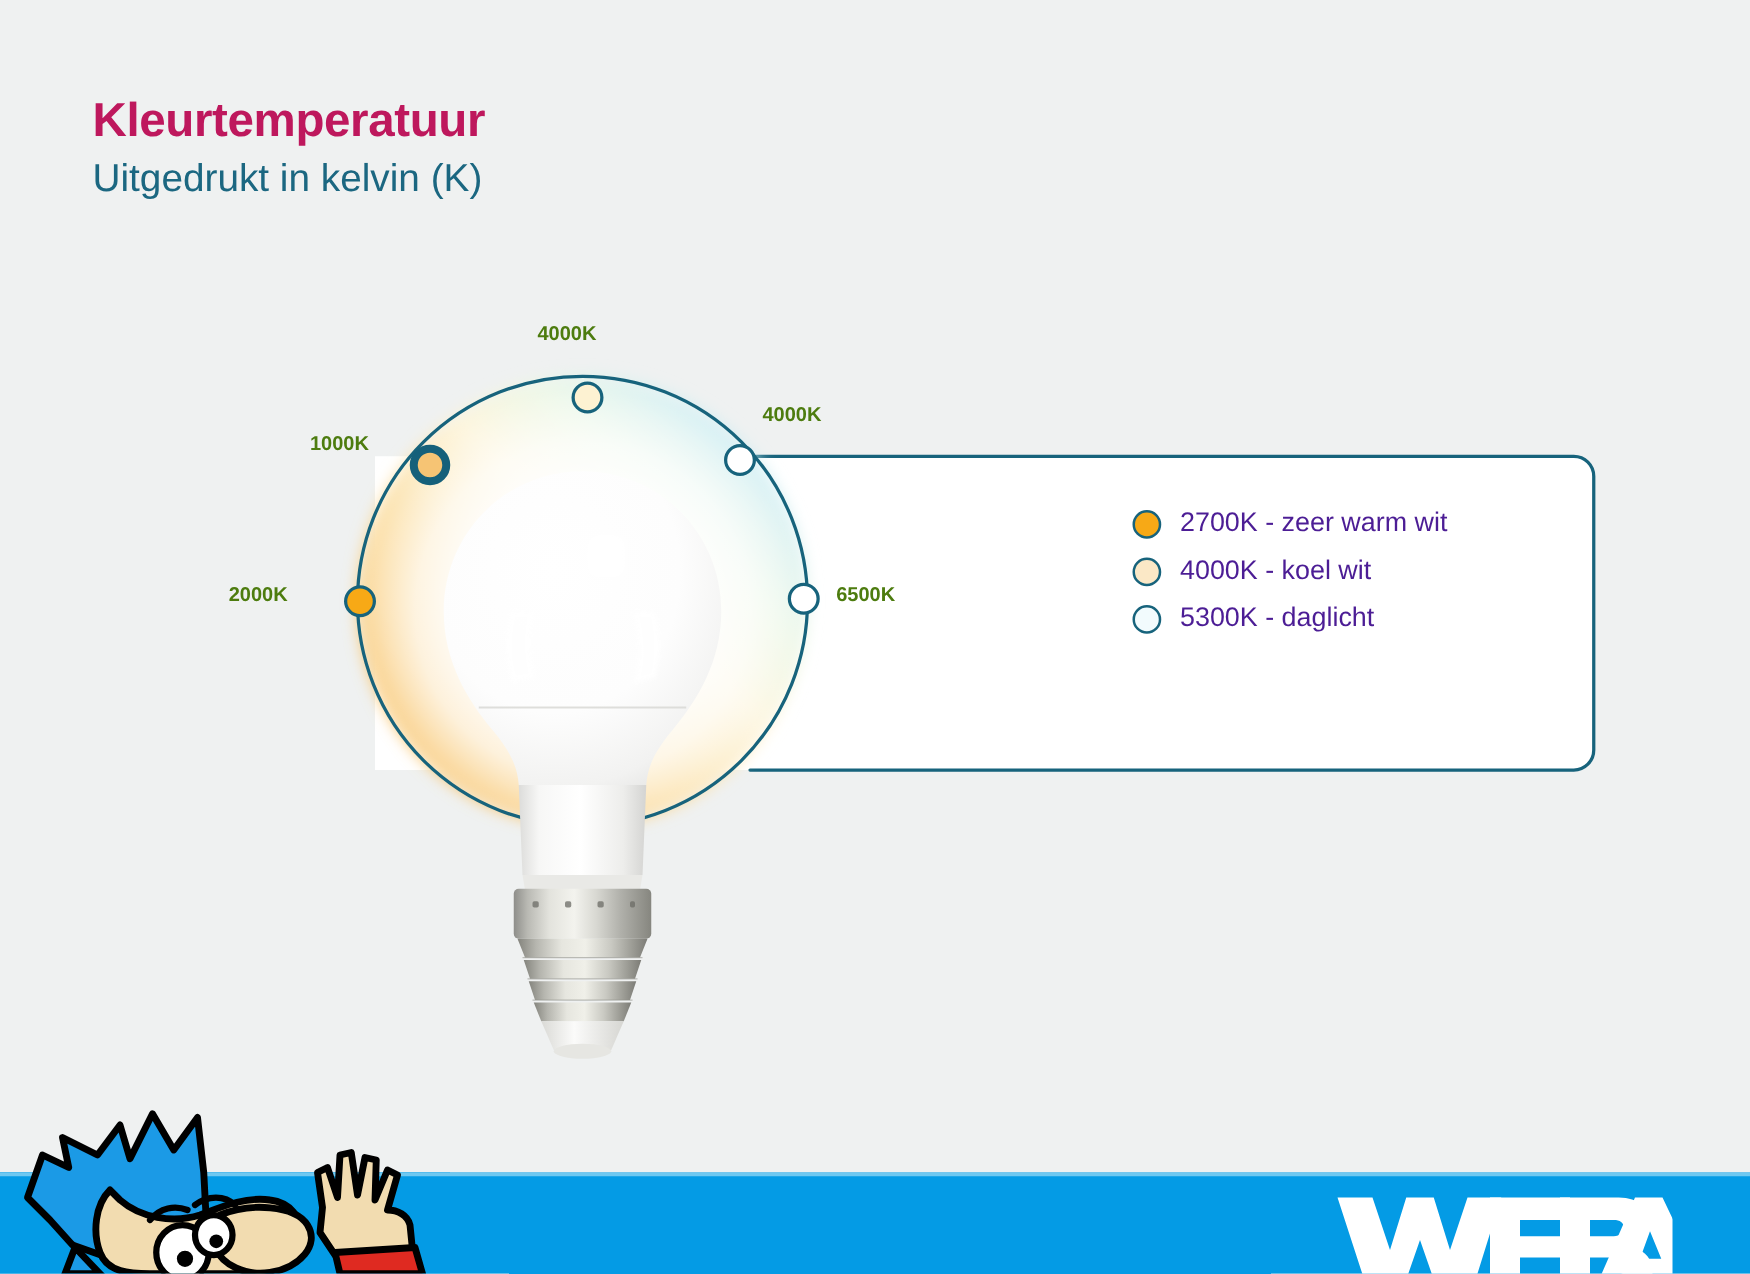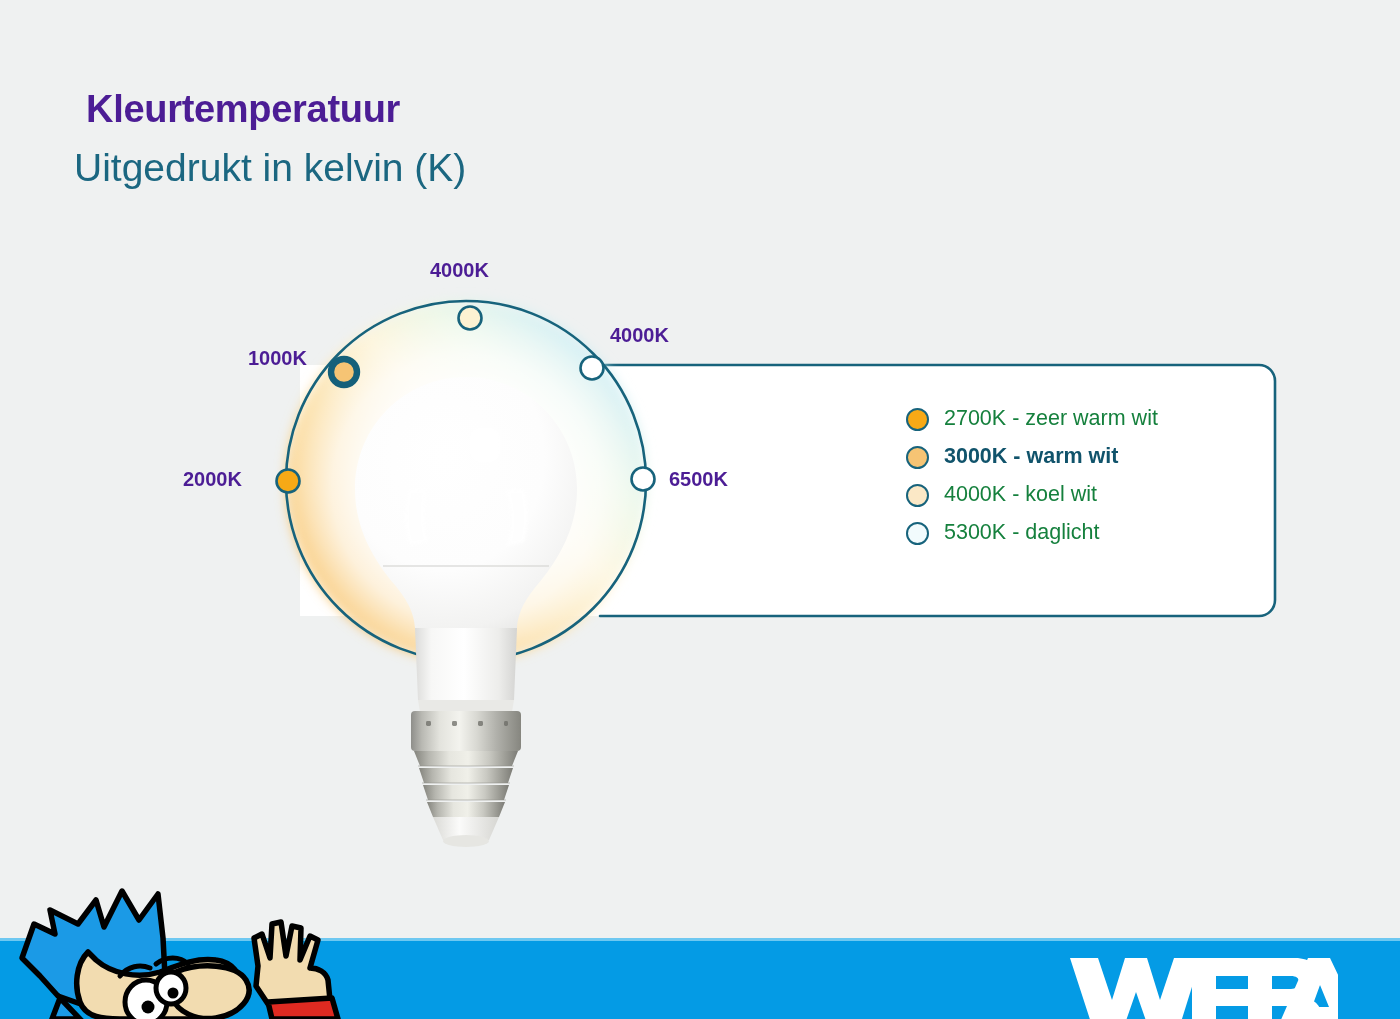--- a/index.html
+++ b/index.html
@@ -26,27 +26,27 @@
   
   .heading {
     position: absolute;
     left: 74px;
     top: 76px;
     width: 700px;
   }
   .title {
     font-size: 38px;
     font-weight: bold;
-    color: #4c1d95;
+    color: #be185d;
     letter-spacing: -0.3px;
     line-height: 1.12;
-    margin: 12px;
+    margin: 0;
   }
   .subtitle {
-    font-size: 39px;
+    font-size: 31px;
     font-weight: normal;
     color: #1b6781;
     line-height: 1.3;
     margin: 4px 0 0 0;
   }
 
   
   .diagram {
     position: absolute;
     left: 0;
@@ -73,35 +73,35 @@
     width: 23px;
     height: 23px;
     border-radius: 50%;
     border: 2.4px solid #17637c;
     box-sizing: border-box;
     flex: 0 0 auto;
     margin-right: 15px;
   }
   .legend-label {
     font-size: 21.5px;
-    color: #15803d;
+    color: #4c1d95;
     white-space: nowrap;
     line-height: 1;
   }
   .legend-row.active .legend-label {
     font-weight: bold;
     color: #10536b;
   }
 
   
   .k-label {
     position: absolute;
-    font-size: 20px;
+    font-size: 16px;
     font-weight: bold;
-    color: #4c1d95;
+    color: #4d7c0f;
     white-space: nowrap;
     line-height: 1;
   }
   #k-2700 { left: 183px; top: 469px; }
   #k-3000 { left: 248px; top: 348px; }
   #k-4000 { left: 430px; top: 260px; }
   #k-5000 { left: 610px; top: 325px; }
   #k-6500 { left: 669px; top: 469px; }
 
   
@@ -306,24 +306,20 @@
   <span class="k-label" id="k-3000">1000K</span>
   <span class="k-label" id="k-4000">4000K</span>
   <span class="k-label" id="k-5000">4000K</span>
   <span class="k-label" id="k-6500">6500K</span>
 
   <div class="legend-list">
     <div class="legend-row">
       <span class="legend-swatch" style="background: rgb(247, 169, 22);"></span>
       <span class="legend-label">2700K - zeer warm wit</span>
     </div>
-    <div class="legend-row active">
-      <span class="legend-swatch" style="background: rgb(246, 196, 116);"></span>
-      <span class="legend-label">3000K - warm wit</span>
-    </div>
     <div class="legend-row">
       <span class="legend-swatch" style="background: rgb(251, 232, 198);"></span>
       <span class="legend-label">4000K - koel wit</span>
     </div>
     <div class="legend-row">
       <span class="legend-swatch" style="background: rgb(242, 251, 253);"></span>
       <span class="legend-label">5300K - daglicht</span>
     </div>
   </div>
 

